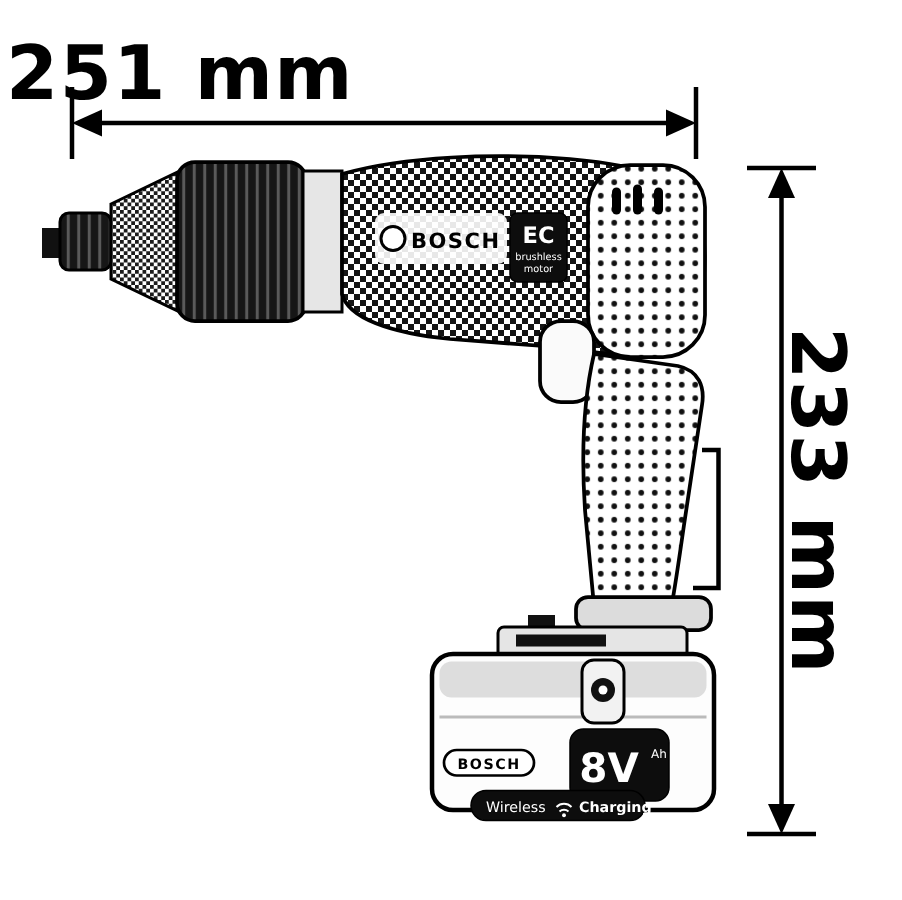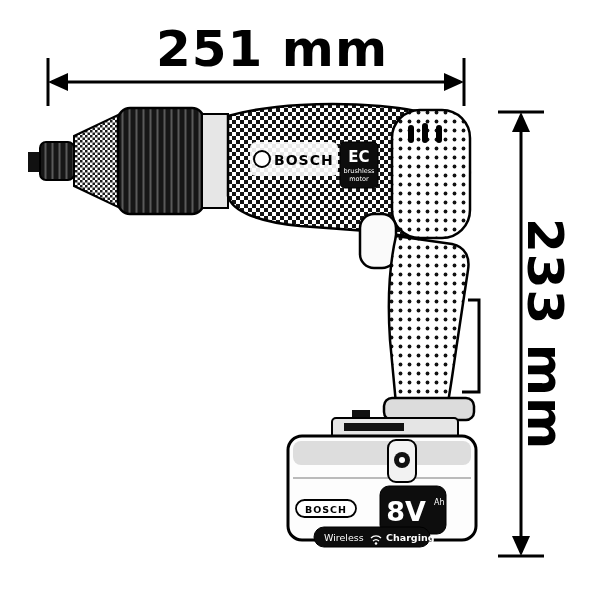--- a/index.html
+++ b/index.html
@@ -4,21 +4,21 @@
 <style>
   html,body{margin:0;padding:0;background:#ffffff;}
   .canvas{
     position:relative;width:601px;height:600px;background:#ffffff;overflow:hidden;
     font-family:"DejaVu Sans","Liberation Sans",sans-serif;color:#000;
   }
   .dim-label{
     position:absolute;color:#000;font-weight:700;font-size:50px;
     letter-spacing:1px;white-space:nowrap;line-height:1;
   }
-  .dim-width{left:16px;top:24px;width:512px;text-align:center;}
+  .dim-width{left:4px;top:24px;width:512px;text-align:left;}
   .dim-height{left:545px;top:334px;transform:translate(-50%,-50%) rotate(90deg);}
   svg text{font-family:"DejaVu Sans","Liberation Sans",sans-serif;}
 </style>
 </head>
 <body>
 
 <div class="canvas">
 
   
   <div class="dim-label dim-width">251 mm</div>

